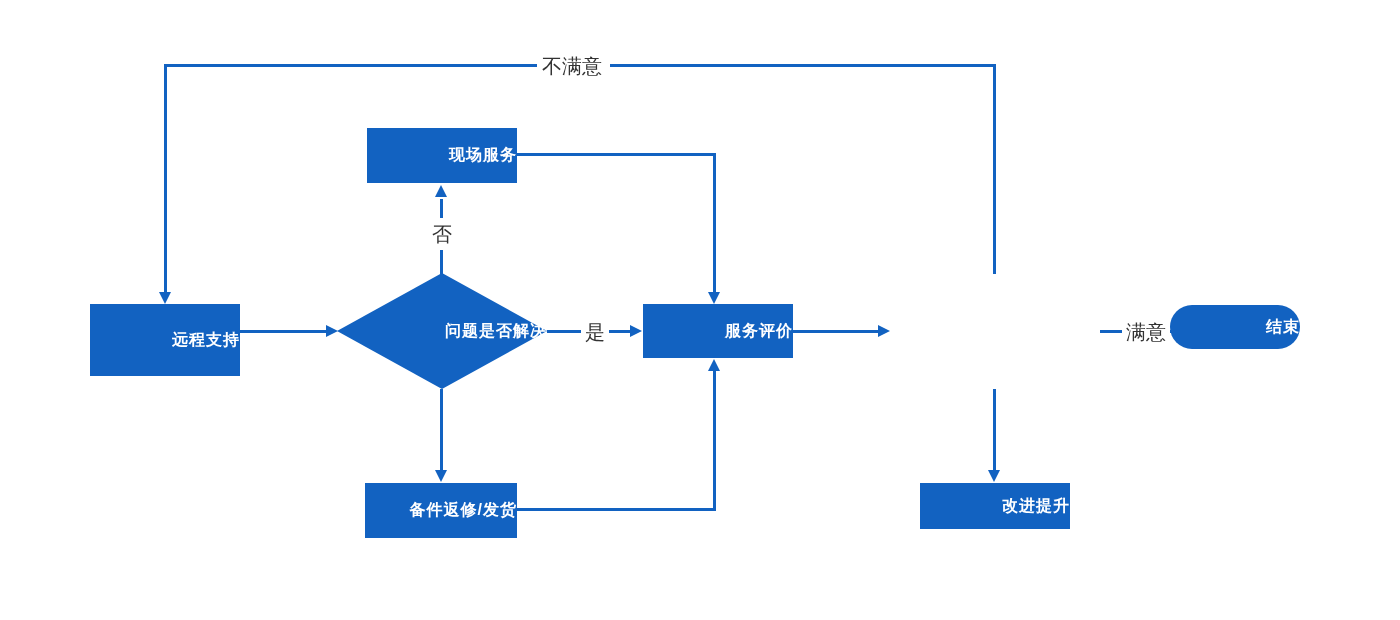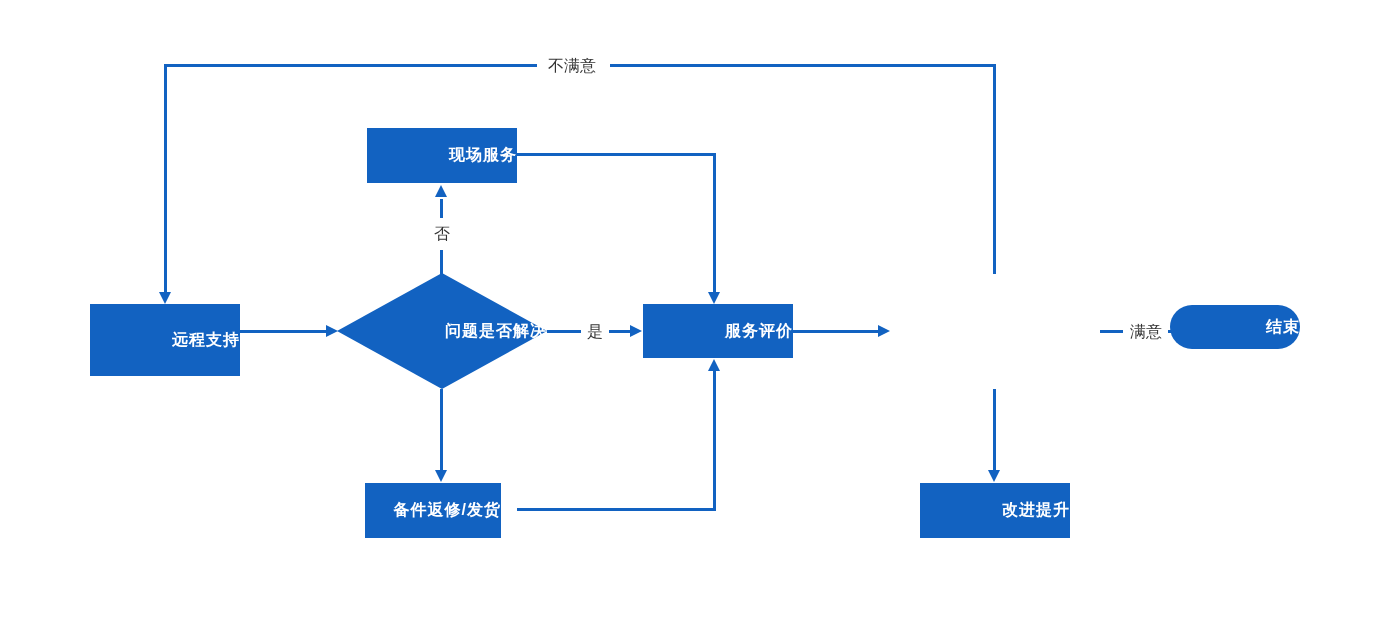--- a/index.html
+++ b/index.html
@@ -21,21 +21,21 @@
   
   .seg-h { position:absolute; height:3px; background:var(--accent); }
   .seg-v { position:absolute; width:3px; background:var(--accent); }
   .arrow { position:absolute; width:0; height:0; }
   .arrow-right { border-top:6px solid transparent; border-bottom:6px solid transparent; border-left:12px solid var(--accent); }
   .arrow-down  { border-left:6px solid transparent; border-right:6px solid transparent; border-top:12px solid var(--accent); }
   .arrow-up    { border-left:6px solid transparent; border-right:6px solid transparent; border-bottom:12px solid var(--accent); }
 
   
   .edge-label { position:absolute; transform:translate(-50%,-50%); background:#ffffff;
-     color:var(--label); font-size:16px; line-height:22px; padding:0 4px; white-space:nowrap; z-index:3; }
+     color:var(--label); font-size:20px; line-height:22px; padding:0 4px; white-space:nowrap; z-index:3; }
 </style>
 </head>
 <body>
 
 <div class="canvas">
 
   <div class="seg-v" style="left:993px; top:64px; height:210px;"></div>
   <div class="seg-h" style="left:610px; top:64px; width:386px;"></div>
   <div class="edge-label" style="left:572px; top:66px;">不满意</div>
   <div class="seg-h" style="left:164px; top:64px; width:373px;"></div>
@@ -87,26 +87,26 @@
   </div>
 
   <div class="node rect" style="left:367px; top:128px; width:150px; height:55px;">
     <span class="node-label">现场服务</span>
   </div>
 
   <div class="node rect" style="left:643px; top:304px; width:150px; height:54px;">
     <span class="node-label">服务评价</span>
   </div>
 
-  <div class="node rect" style="left:365px; top:483px; width:136px; height:55px;">
+  <div class="node rect" style="left:365px; top:483px; width:152px; height:55px;">
     <span class="node-label">备件返修/发货</span>
   </div>
 
 
-  <div class="node rect" style="left:920px; top:483px; width:150px; height:55px;">
+  <div class="node rect" style="left:920px; top:483px; width:150px; height:46px;">
     <span class="node-label">改进提升</span>
   </div>
 
   <div class="node pill" style="left:1170px; top:305px; width:130px; height:44px;">
     <span class="node-label">结束</span>
   </div>
 
 </div>
 
 </body></html>

